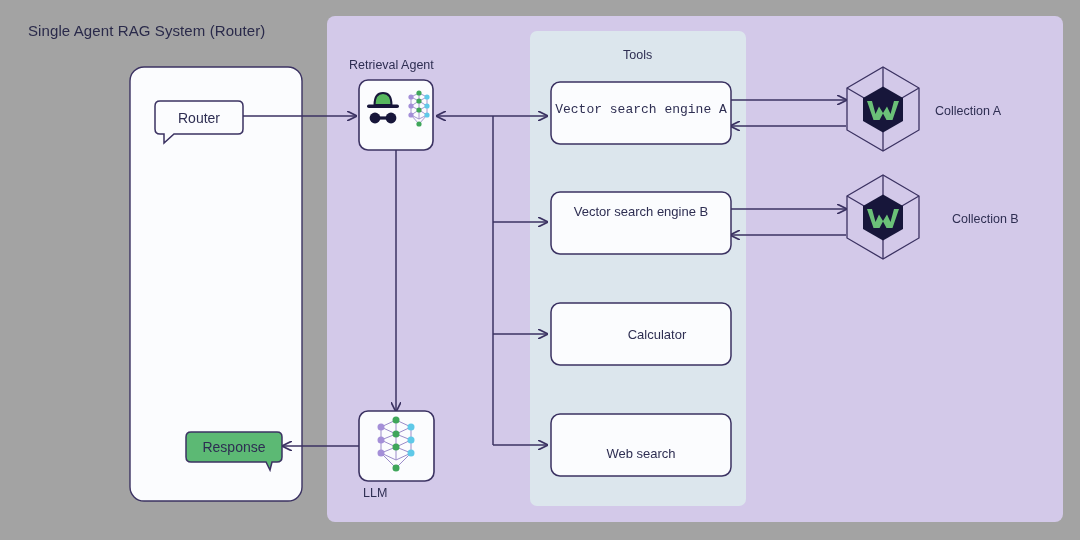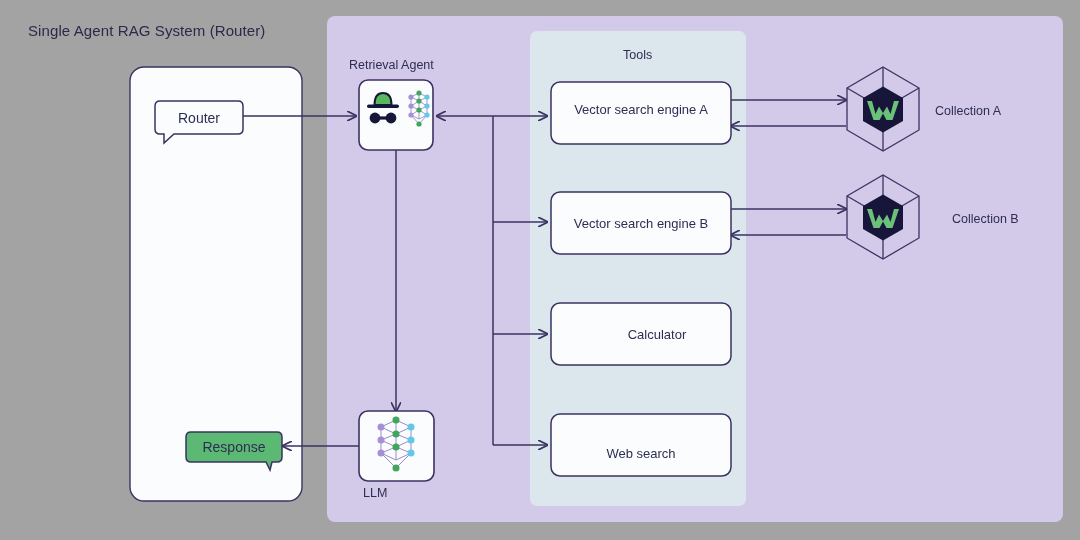--- a/index.html
+++ b/index.html
@@ -208,21 +208,21 @@
   <div class="lbl" style="left:363px; top:486px;">LLM</div>
 
   <div class="lbl" style="left:935px; top:104px;">Collection A</div>
 
   <div class="lbl" style="left:935px; top:212px;margin-left:17px;">Collection B</div>
 
   <div class="bubble-text" style="left:155px; top:101px; width:88px; height:33px;">Router</div>
 
   <div class="bubble-text" style="left:186px; top:432px; width:96px; height:30px;border-radius:12px;">Response</div>
 
-  <div class="box-text" style="left:551px; top:82px; width:180px; height:55px;">Vector search engine A</div>
-
-  <div class="box-text" style="left:551px; top:192px; width:180px; height:62px;">Vector search engine B</div>
+  <div class="box-text" style="left:551px; top:82px; width:180px; height:55px;font-family:Liberation Mono, monospace;">Vector search engine A</div>
+
+  <div class="box-text" style="left:551px; top:180px; width:180px; height:62px;">Vector search engine B</div>
 
   <div class="box-text" style="left:551px; top:303px; width:212px; height:62px;">Calculator</div>
 
   <div class="box-text" style="left:551px; top:414px; width:180px; height:78px;">Web search</div>
 
 </div>
 
 </body></html>

